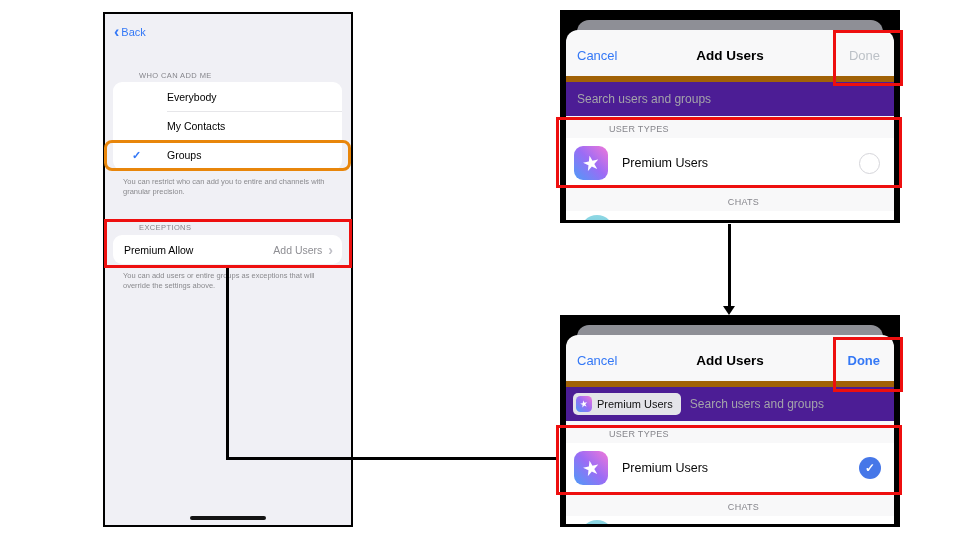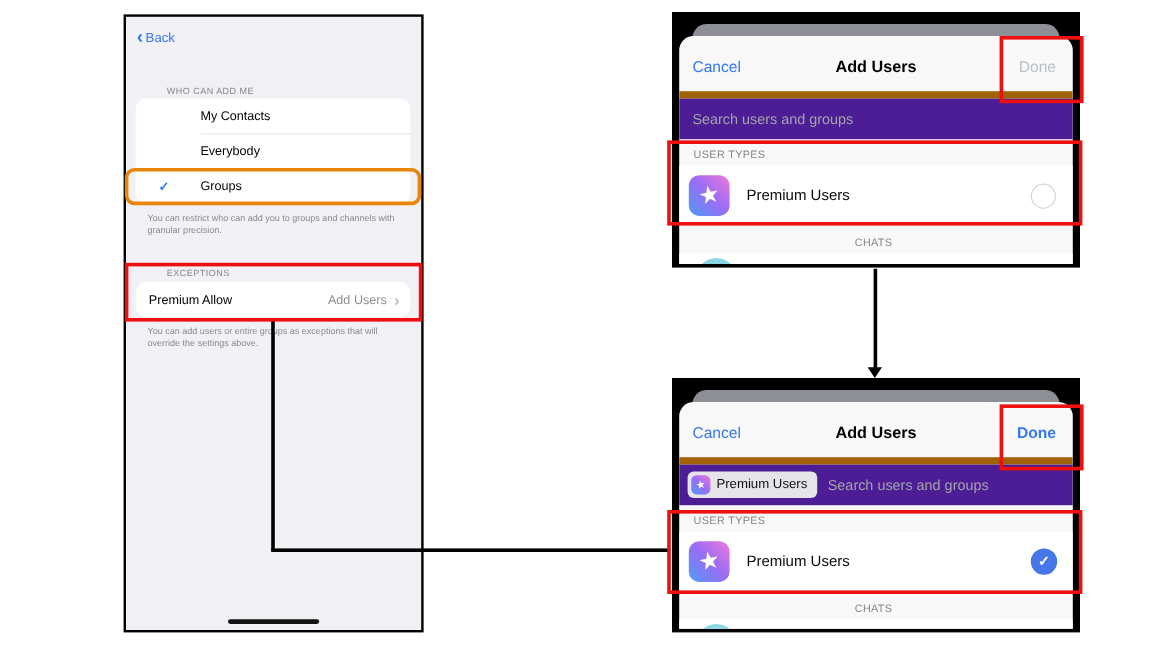--- a/index.html
+++ b/index.html
@@ -52,21 +52,21 @@
     font-size:13px; font-weight:600; }
   .done.disabled { color:var(--disabled-done,#BCC1C7); font-weight:400; }
   .done.enabled  { color:var(--ios-blue,#3478F6); }
   .search-strip { height:34px; background:#4c1d95; display:flex; align-items:center;
     padding-left:11px; }
   .placeholder { font-size:12px; color:#A4A4AA; }
   .chip { display:flex; align-items:center; gap:5px; background:#E4E4E9;
     border-radius:5px; height:22px; padding:0 8px 0 3px; margin-left:-4px; }
   .chip .chip-label { font-size:11px; color:#111; }
   .chip + .placeholder { margin-left:9px; }
-  .sec-h2 { padding:8px 16px 4px 12px; font-size:9px; color:#85858B; letter-spacing:.3px; }
+  .sec-h2 { padding:8px 16px 4px 12px; font-size:9px; color:#85858B; letter-spacing:.3px;margin-left:31px; }
   .sec-h2.chats { padding-top:9px;text-align:center; }
   .prow { position:relative; height:50px; background:#fff; display:flex;
     align-items:center; padding-left:8px; }
   .picon { width:34px; height:34px; border-radius:9px; margin-right:14px;
     display:flex; align-items:center; justify-content:center;
     background:linear-gradient(45deg, var(--premium-gradient-start,#4E9BF7) 0%,
       var(--premium-gradient-mid,#9B6CF5) 52%, var(--premium-gradient-end,#F078D9) 100%); }
   .picon .star { color:#fff; font-size:20px; line-height:20px; transform:rotate(-12deg); }
   .picon-mini { width:16px; height:16px; border-radius:4.5px; display:flex;
     align-items:center; justify-content:center;
@@ -101,33 +101,33 @@
     <div class="nav-back">
       <span class="chev">‹</span>
       <span>Back</span>
     </div>
 
     <div class="sec-h1" style="left:18px; top:57px;">WHO CAN ADD ME</div>
 
     <div class="card card-who">
       <div class="opt-row">
         <span class="check-col"></span>
-        <span class="opt-label">My Contacts</span>
+        <span class="opt-label">Everybody</span>
       </div>
       <div class="opt-row">
         <span class="check-col"></span>
-        <span class="opt-label">Everybody</span>
+        <span class="opt-label">My Contacts</span>
       </div>
       <div class="opt-row">
         <span class="check-col">✓</span>
         <span class="opt-label">Groups</span>
       </div>
     </div>
 
-    <div class="footnote" style="left:18px; top:163px; width:208px;">You can restrict who can add you to groups and channels with granular precision.</div>
+    <div class="footnote" style="left:18px; top:163px; width:208px;">You can restrict who can add you to entire and channels with granular precision.</div>
 
     <div class="sec-h1" style="left:18px; top:209px;">EXCEPTIONS</div>
 
     <div class="card card-always">
       <span class="aa-label">Premium Allow</span>
       <span class="aa-value">
         <span>Add Users</span>
         <span class="chev-r">›</span>
       </span>
     </div>

